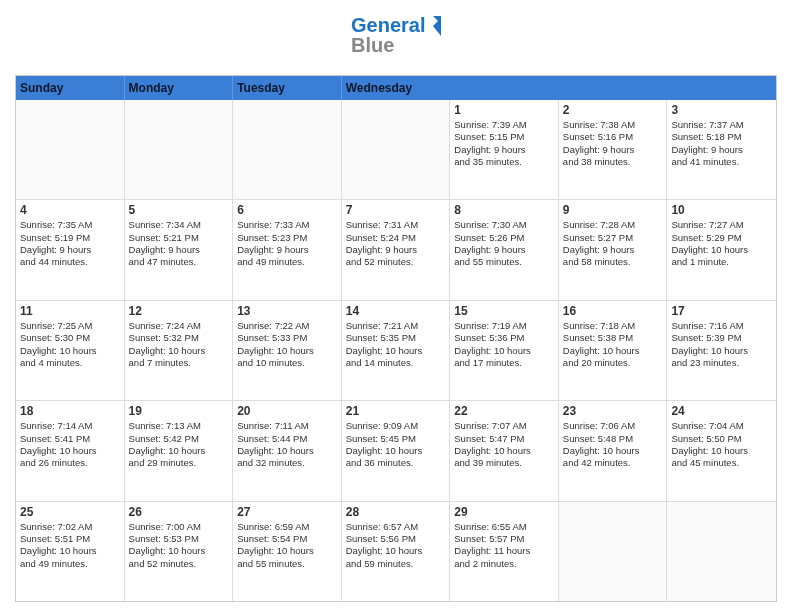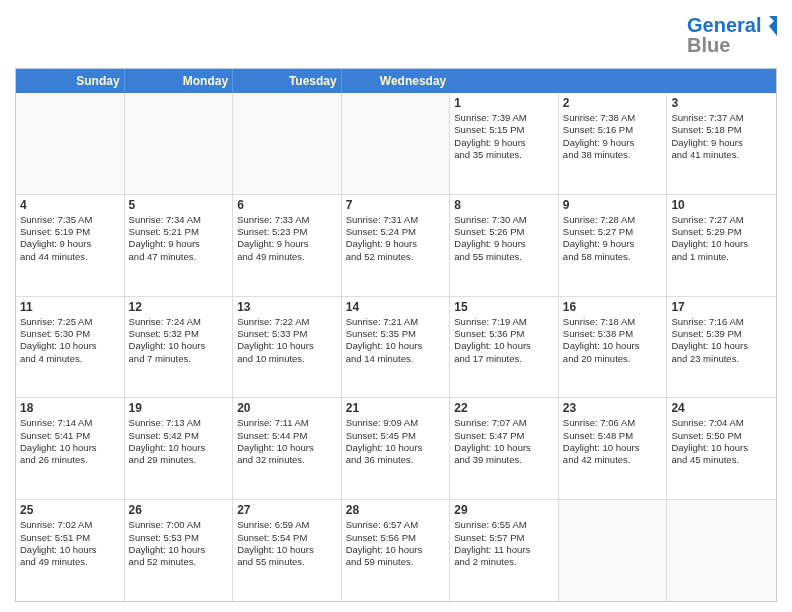--- a/index.html
+++ b/index.html
@@ -12,23 +12,23 @@
     }
     .page {
       width: 792px;
       height: 612px;
       padding: 10px 15px;
       display: flex;
       flex-direction: column;
     }
     .header {
       display: flex;
-      justify-content: flex-end;
+      justify-content: center;
       align-items: flex-start;
-      margin-bottom: 10px;
+      margin-bottom: 17px;
     }
     .logo {
       display: flex;
       align-items: center;
     }
     .title-area {
       text-align: right;
     }
     .month-title {
       font-size: 30px;
@@ -44,25 +44,25 @@
       display: flex;
       flex-direction: column;
       border: 1px solid #ccc;
     }
     .cal-header {
       display: grid;
       grid-template-columns: repeat(7, 1fr);
       background: #3a7fd5;
     }
     .cal-header-cell {
-      color: #fef9c3;
+      color: #0f172a;
       font-size: 12px;
       font-weight: bold;
       padding: 5px 4px;
-      text-align: right;
+      text-align: left;
       border-right: 1px solid #5a9ae5;
     }
     .cal-header-cell:last-child { border-right: none; }
     .cal-body {
       flex: 1;
       display: flex;
       flex-direction: column;
     }
     .cal-row {
       display: grid;

